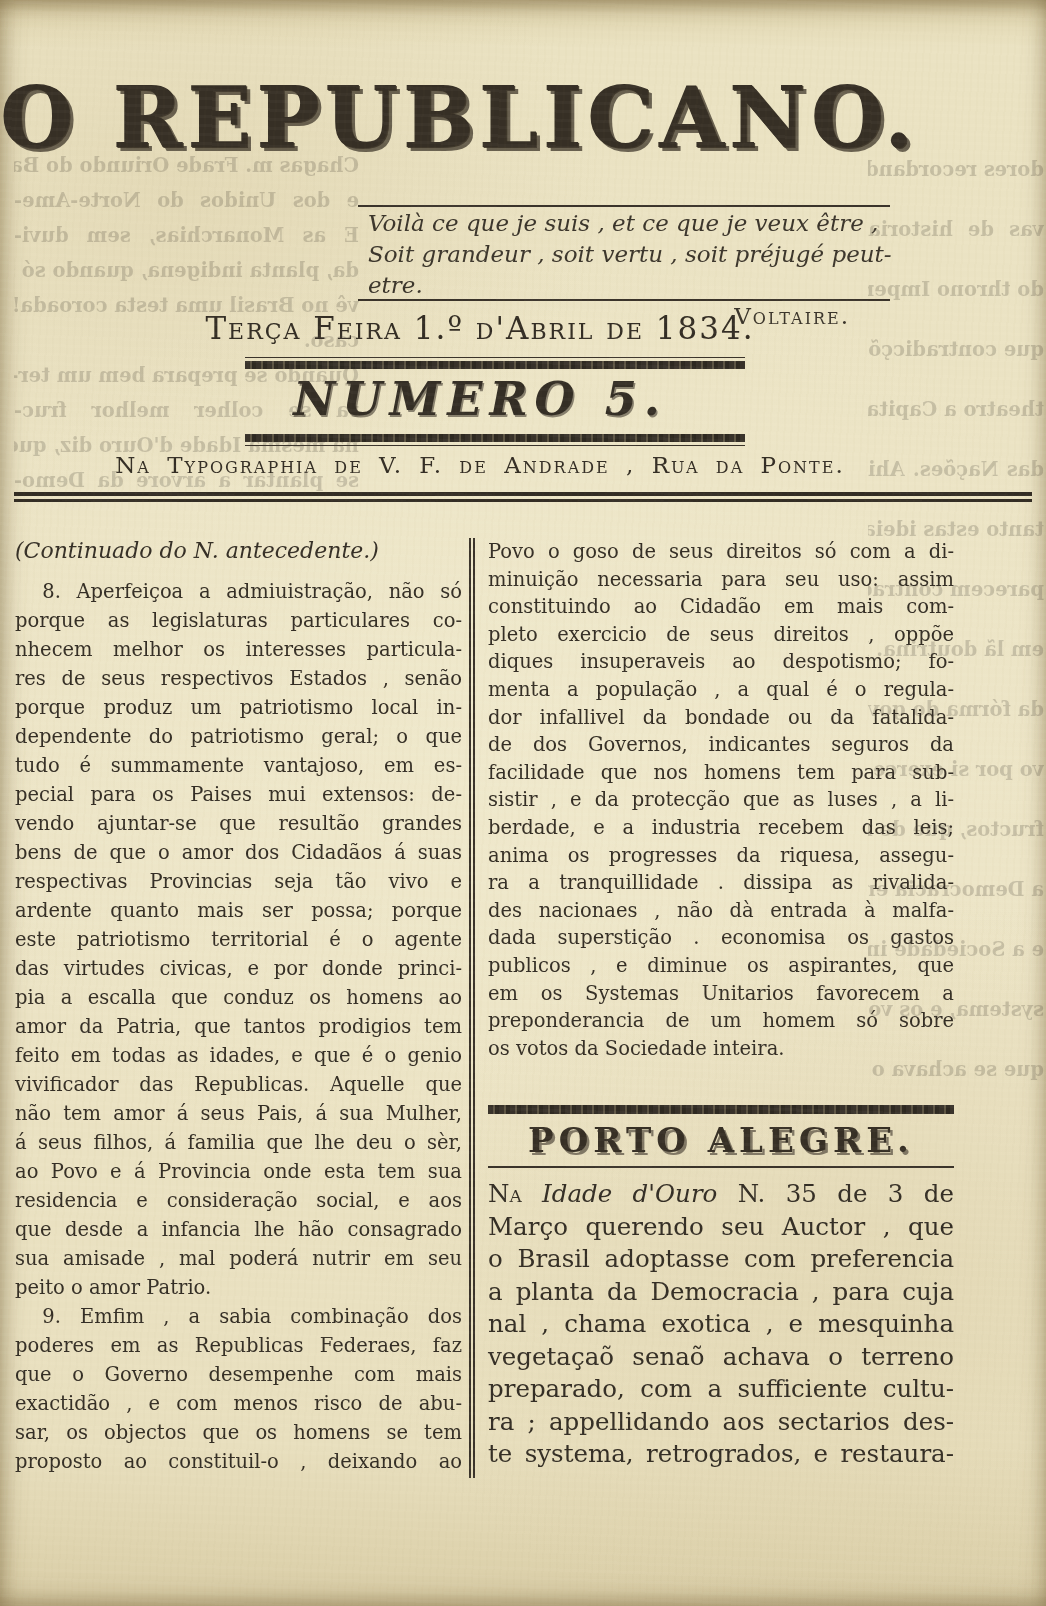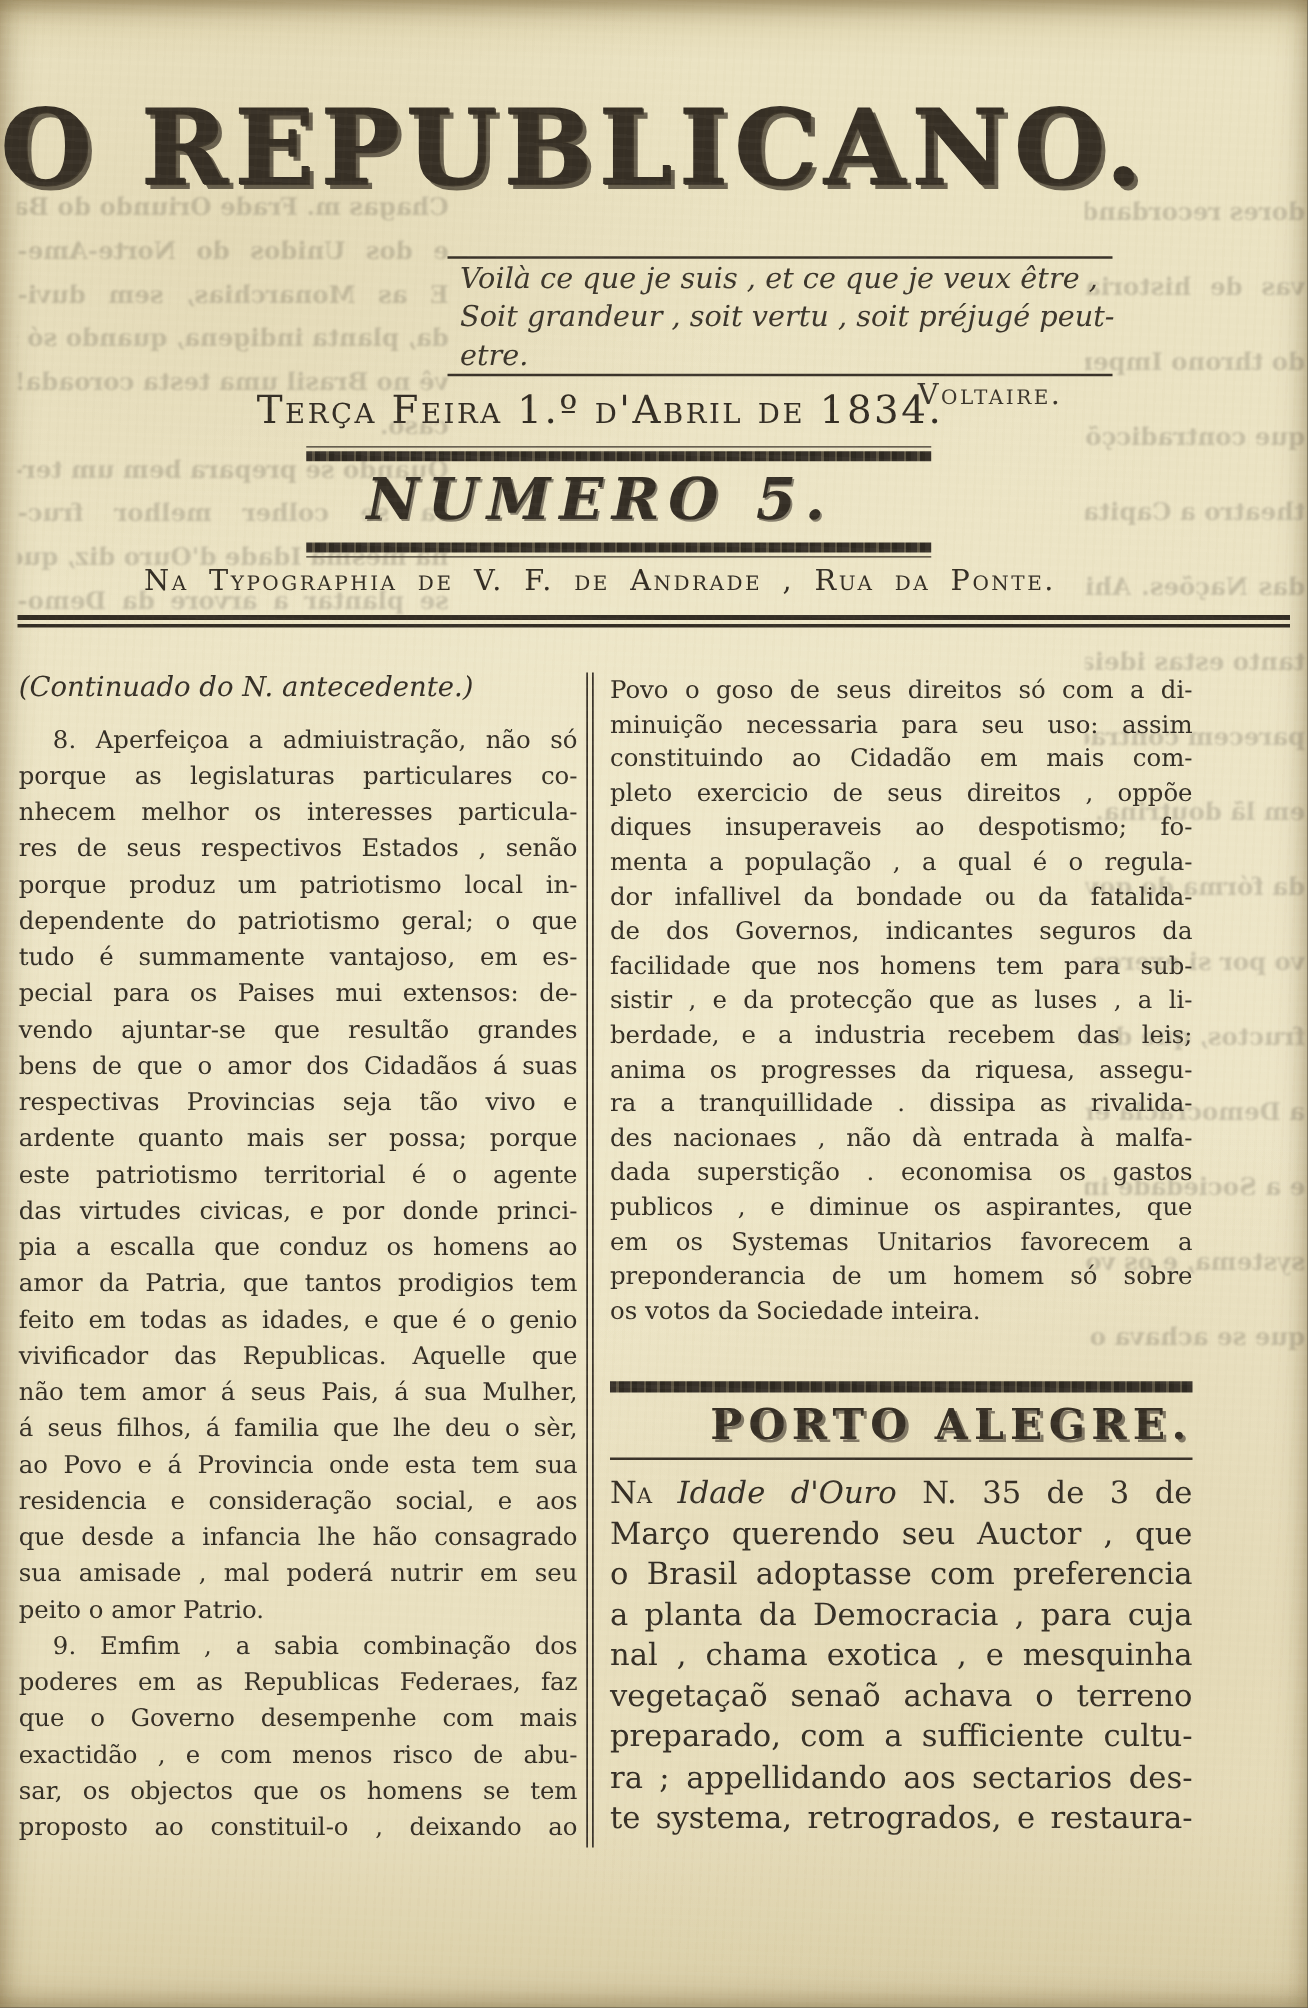--- a/index.html
+++ b/index.html
@@ -69,21 +69,21 @@
     margin-bottom:13px;color:#352f26;}
   .tl{font-size:19.5px;line-height:29px;text-align:justify;text-align-last:justify;
       white-space:nowrap;color:#342e25;}
   .col-right .tl{line-height:27.6px;}
   .tl-indent{text-indent:1.4em;}
   .tl-end{text-align-last:left;}
 
   
   .pa-rule-thick{position:absolute;top:1105px;left:488px;width:466px;}
   .pa-rule-thick .orn{height:9px;}
-  .pa-heading{position:absolute;top:1120px;left:488px;width:466px;text-align:right;
+  .pa-heading{position:absolute;top:1120px;left:488px;width:466px;text-align:center;
     font-weight:bold;font-size:34px;letter-spacing:5px;color:#362f25;
     text-shadow:2.5px 2.5px 0 rgba(58,50,40,.6);}
   .pa-rule-thin{position:absolute;top:1166px;left:488px;width:466px;border-top:2.2px solid #3a332a;}
   .pa-lines{position:absolute;top:1178px;left:488px;width:466px;}
   .pa-lines .tl, .pl{font-size:24.5px;line-height:32.5px;}
   .pl{display:block;text-align:justify;text-align-last:justify;white-space:nowrap;color:#342e25;}
   .pl .sc{font-variant:small-caps;}
   .pl .it{font-style:italic;}
 </style>
 </head>

